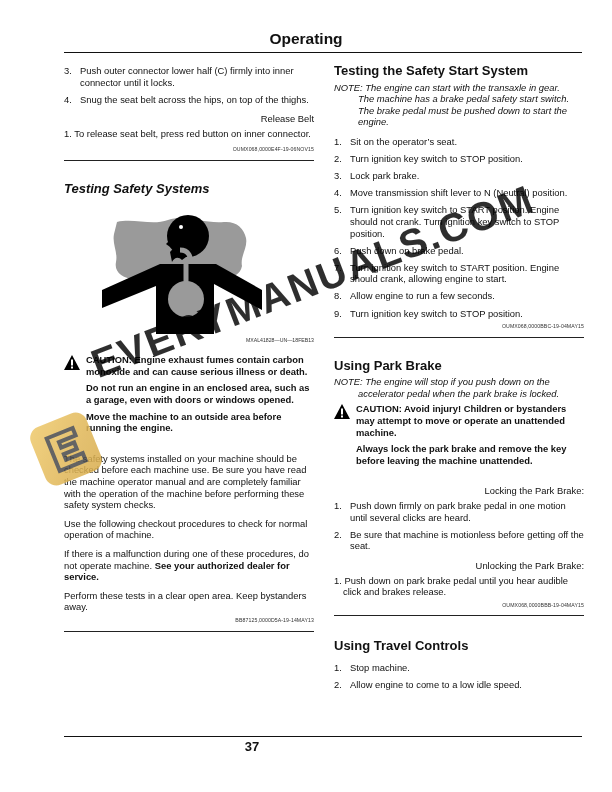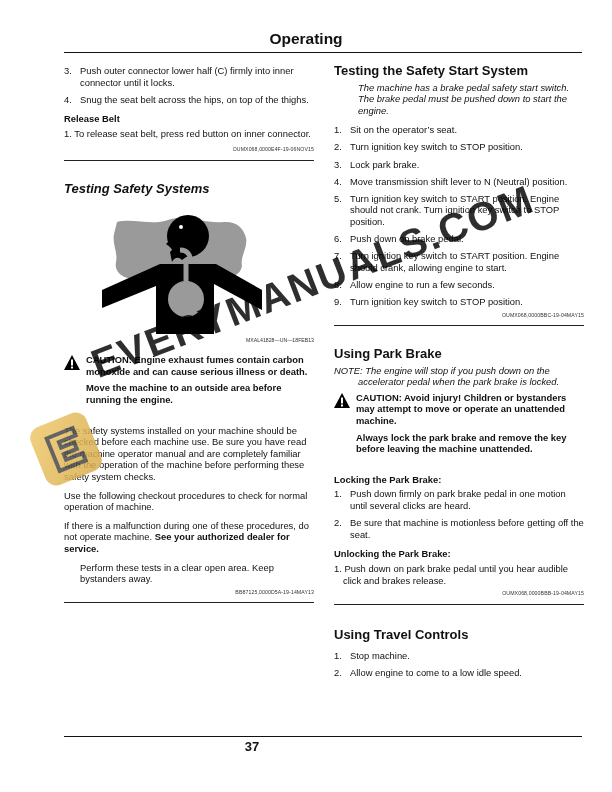--- a/index.html
+++ b/index.html
@@ -11,21 +11,21 @@
 
     .col { position: absolute; font-size: 9.4px; line-height: 11.6px; }
     .col-left { left: 64px; width: 250px; top: 65px; }
     .col-right { left: 334px; width: 250px; top: 65px; }
 
     .num-item { display: flex; margin-bottom: 5.5px; }
     .num-item .n { width: 16px; flex: 0 0 16px; }
     .num-item .t { flex: 1; }
     .plain-item { padding-left: 9px; text-indent: -9px; margin-bottom: 5px; }
 
-    .h-sub { font-weight: bold; font-size: 9.4px; margin: 8px 0 3px 0; }
+    .h-sub { font-weight: normal; font-size: 9.4px; margin: 8px 0 3px 0; text-align: right; }
     .h-section { font-weight: bold; font-size: 13px; margin: 0 0 5px 0; }
     .refid { text-align: right; font-size: 5.2px; color: #333; margin-top: 2px; padding-bottom: 4px; border-bottom: 1.2px solid #222; letter-spacing: 0.1px; }
     .note { font-style: italic; margin-bottom: 8px; }
     .note .cont { padding-left: 24px; }
     .para { margin-bottom: 7px; }
     .bold { font-weight: bold; }
 
     .caution { display: flex; margin: 8px 0 6px 0; }
     .caution .ico { width: 22px; flex: 0 0 22px; padding-top: 1px; }
     .caution .body { flex: 1; font-weight: bold; }
@@ -77,34 +77,36 @@
   <div class="caution">
     <div class="ico">
       <svg width="16" height="15" viewBox="0 0 16 15">
           <path d="M8 0 L16 15 L0 15 Z" fill="#000"></path>
           <rect x="7" y="4.5" width="2" height="6" fill="#fff"></rect>
           <rect x="7" y="11.5" width="2" height="2" fill="#fff"></rect>
         </svg>
     </div>
     <div class="body">
       <p>CAUTION: Engine exhaust fumes contain carbon monoxide and can cause serious illness or death.</p>
+      <p>Do not run an engine in an enclosed area, such as a garage, even with doors or windows opened.</p>
       <p>Move the machine to an outside area before running the engine.</p>
     </div>
   </div>
 
   <div class="para" style="margin-top:14px;">The safety systems installed on your machine should be checked before each machine use. Be sure you have read the machine operator manual and are completely familiar with the operation of the machine before performing these safety system checks.</div>
   <div class="para">Use the following checkout procedures to check for normal operation of machine.</div>
   <div class="para"><span>If there is a malfunction during one of these procedures, do not operate machine. </span><span class="bold">See your authorized dealer for service.</span></div>
-  <div class="para" style="margin-bottom:2px;margin-left:16px;">Perform these tests in a clear open area. Keep bystanders away.</div>
+  <div class="para" style="margin-bottom:2px;">Perform these tests in a clear open area. Keep bystanders away.</div>
   <div class="refid">BB87125,0000D5A-19-14MAY13</div>
 </div>
 
 <div class="col col-right">
   <div class="h-section">Testing the Safety Start System</div>
   <div class="note">
+    <div>NOTE: The engine can start with the transaxle in gear.</div>
     <div class="cont">The machine has a brake pedal safety start switch. The brake pedal must be pushed down to start the engine.</div>
   </div>
 
   <div class="num-item">
       <span class="n">1.</span>
       <span class="t">Sit on the operator’s seat.</span>
     </div>
   <div class="num-item">
       <span class="n">2.</span>
       <span class="t">Turn ignition key switch to STOP position.</span>

